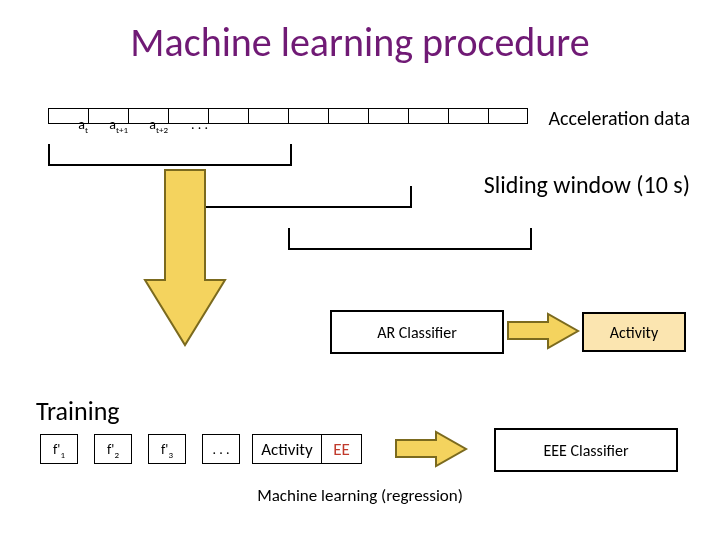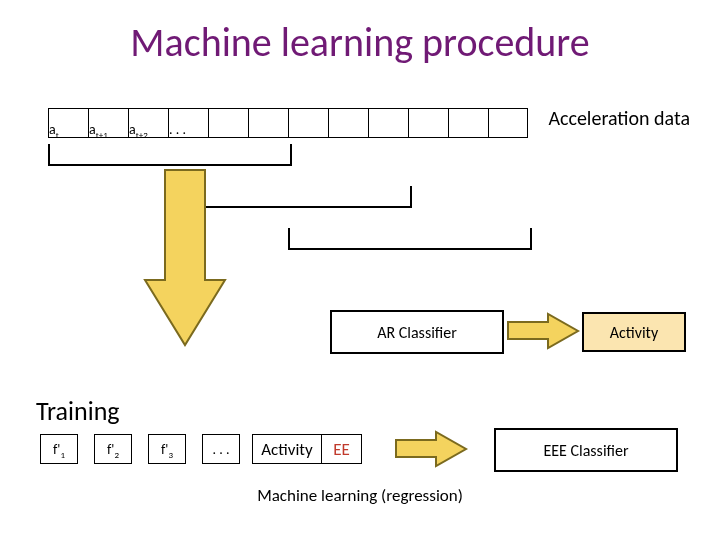--- a/index.html
+++ b/index.html
@@ -1,20 +1,20 @@
 <!DOCTYPE html>
 <html><head>
 <meta charset="utf-8">
 <style>
   html,body{margin:0;padding:0;width:720px;height:540px;background:#fff;font-family:Calibri,Arial,sans-serif;color:#000;}
   .stage{position:relative;width:720px;height:540px;}
   .title{position:absolute;left:0;right:0;top:18px;text-align:center;font-size:40px;color:#701a75;}
   .accel-label{position:absolute;right:30px;top:106px;font-size:20px;}
   .cells{position:absolute;left:48px;top:108px;display:flex;}
-  .cell{width:40px;height:30px;border:1.5px solid #000;border-right:none;box-sizing:border-box;text-align:left;line-height:42px;font-size:14px;}
+  .cell{width:40px;height:16px;border:1.5px solid #000;border-right:none;box-sizing:border-box;text-align:right;line-height:32px;font-size:14px;}
   .cell:last-child{border-right:1.5px solid #000;}
   .cell .sub{font-size:9px;vertical-align:sub;}
   .bracket{position:absolute;height:20px;border:2px solid #000;border-top:none;}
   .sw-label{position:absolute;right:30px;top:170px;font-size:24px;}
   .yarrow{position:absolute;}
   .box{position:absolute;border:2px solid #000;background:#fff;font-size:16px;display:flex;align-items:center;justify-content:center;}
   .activity-box{background:#fbe5b0;}
   .training{position:absolute;left:36px;top:395px;font-size:26px;}
   .fcells{position:absolute;left:40px;top:434px;display:flex;}
   .fcell{width:38px;height:30px;border:1.5px solid #000;box-sizing:border-box;text-align:center;line-height:30px;font-size:14px;margin-right:16px;}
@@ -44,20 +44,21 @@
       <div class="cell"></div>
       <div class="cell"></div>
       <div class="cell"></div>
       <div class="cell"></div>
     </div>
   <div class="accel-label">Acceleration data</div>
 
   <div class="bracket" style="left:48px;top:144px;width:240px"></div>
   <div class="bracket" style="left:168px;top:186px;width:240px"></div>
   <div class="bracket" style="left:288px;top:228px;width:240px"></div>
+  <div class="sw-label">Sliding window (10 s)</div>
 
   <svg class="yarrow" style="left:145px;top:170px" width="80" height="180">
     <polygon points="20,0 60,0 60,110 80,110 40,175 0,110 20,110" fill="#f4d35e" stroke="#7b6a1e" stroke-width="2"></polygon>
   </svg>
 
   <div class="box" style="left:330px;top:310px;width:170px;height:40px">AR Classifier</div>
 
   <svg style="left:508px;top:314px" width="70" height="34">
     <polygon points="0,8 40,8 40,0 70,17 40,34 40,25 0,25" fill="#f4d35e" stroke="#7b6a1e" stroke-width="2"></polygon>
   </svg>

